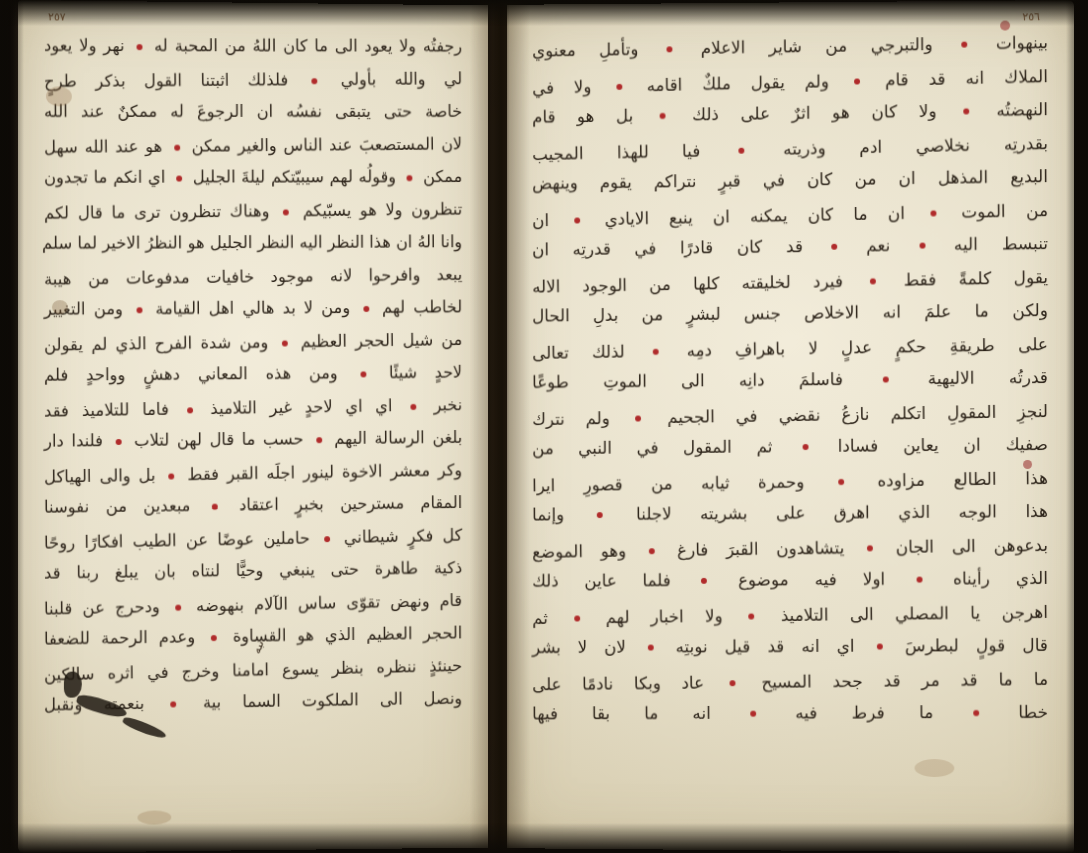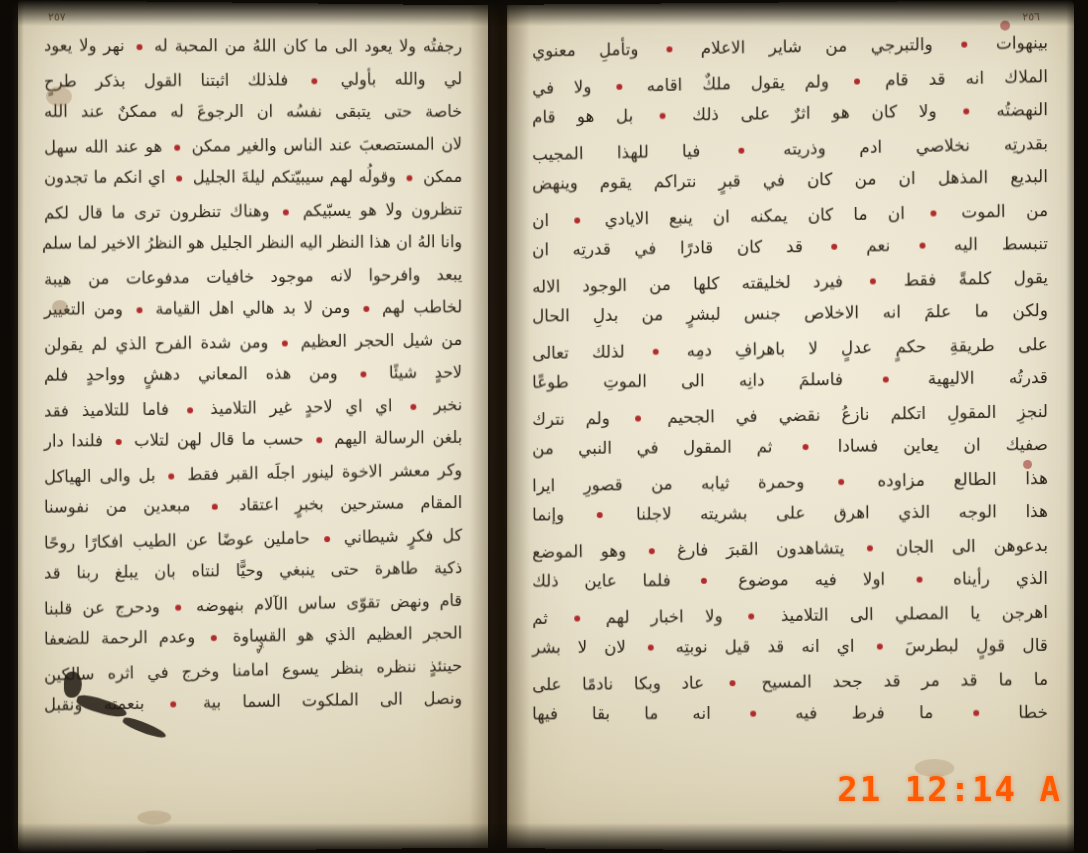--- a/index.html
+++ b/index.html
@@ -225,14 +225,13 @@
     </div>
 
     <div class="gutter"></div>
   </div>
 
   <div class="edge-top"></div>
   <div class="edge-bottom"></div>
   <div class="edge-left"></div>
   <div class="edge-right"></div>
 
-  <div class="timestamp">21  12:14 A</div>
 </div>
 
 </body></html>

